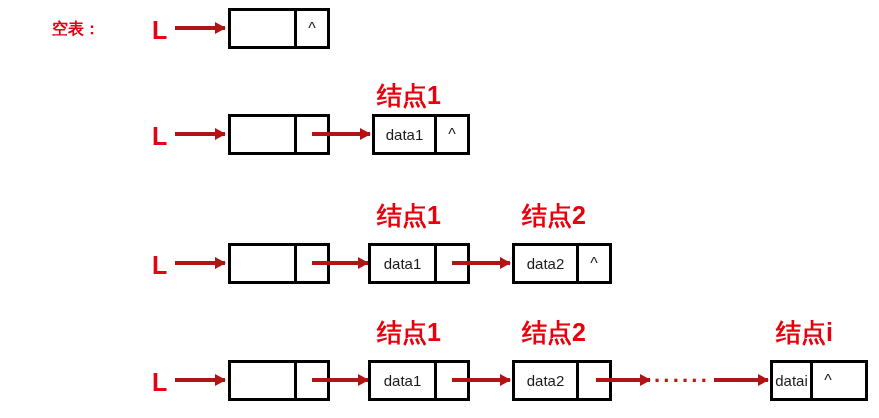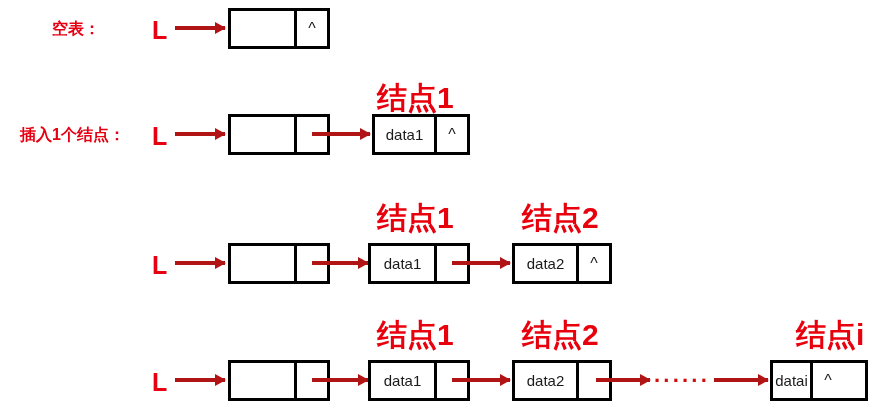--- a/index.html
+++ b/index.html
@@ -36,21 +36,21 @@
     font-size: 25px;
     line-height: 1;
     font-family: "Liberation Sans", "DejaVu Sans", sans-serif;
   }
 
   
   .node-caption {
     position: absolute;
     color: #e8000d;
     font-weight: bold;
-    font-size: 30px;
+    font-size: 25px;
     line-height: 1;
     white-space: nowrap;
   }
 
   
   .node-box {
     position: absolute;
     box-sizing: border-box;
     border: 3px solid #000000;
     background: #ffffff;
@@ -113,21 +113,20 @@
 
   <div class="head-pointer-label" style="left:152px; top:18px;">L</div>
 
   <div class="arrow" style="left:175px; top:26px; width:50px;"></div>
 
   <div class="node-box" style="left:228px; top:8px; width:102px; height:41px;">
     <div class="cell data-cell" style="width:66px;"></div>
     <div class="cell null-cell" style="width:30px;">^</div>
   </div>
 
-  <div class="row-label" style="left:20px; top:127px;">插入1个结点：</div>
 
   <div class="head-pointer-label" style="left:152px; top:124px;">L</div>
 
   <div class="arrow" style="left:175px; top:132px; width:50px;"></div>
 
   <div class="node-box" style="left:228px; top:114px; width:102px; height:41px;">
     <div class="cell data-cell" style="width:66px;"></div>
     <div class="cell" style="width:30px;"></div>
   </div>
 
@@ -195,20 +194,20 @@
     <div class="cell data-cell" style="width:64px;">data2</div>
     <div class="cell" style="width:30px;"></div>
   </div>
 
   <div class="arrow" style="left:596px; top:378px; width:54px;"></div>
 
   <div class="ellipsis-dots" style="left:654px; top:370px;">······</div>
 
   <div class="arrow" style="left:714px; top:378px; width:54px;"></div>
 
-  <div class="node-caption" style="left:796px; top:320px;">结点i</div>
+  <div class="node-caption" style="left:776px; top:320px;">结点i</div>
 
   <div class="node-box" style="left:770px; top:360px; width:98px; height:41px;">
     <div class="cell data-cell" style="width:40px;">datai</div>
     <div class="cell null-cell" style="width:30px;">^</div>
   </div>
 
 </div>
 
 </body></html>

